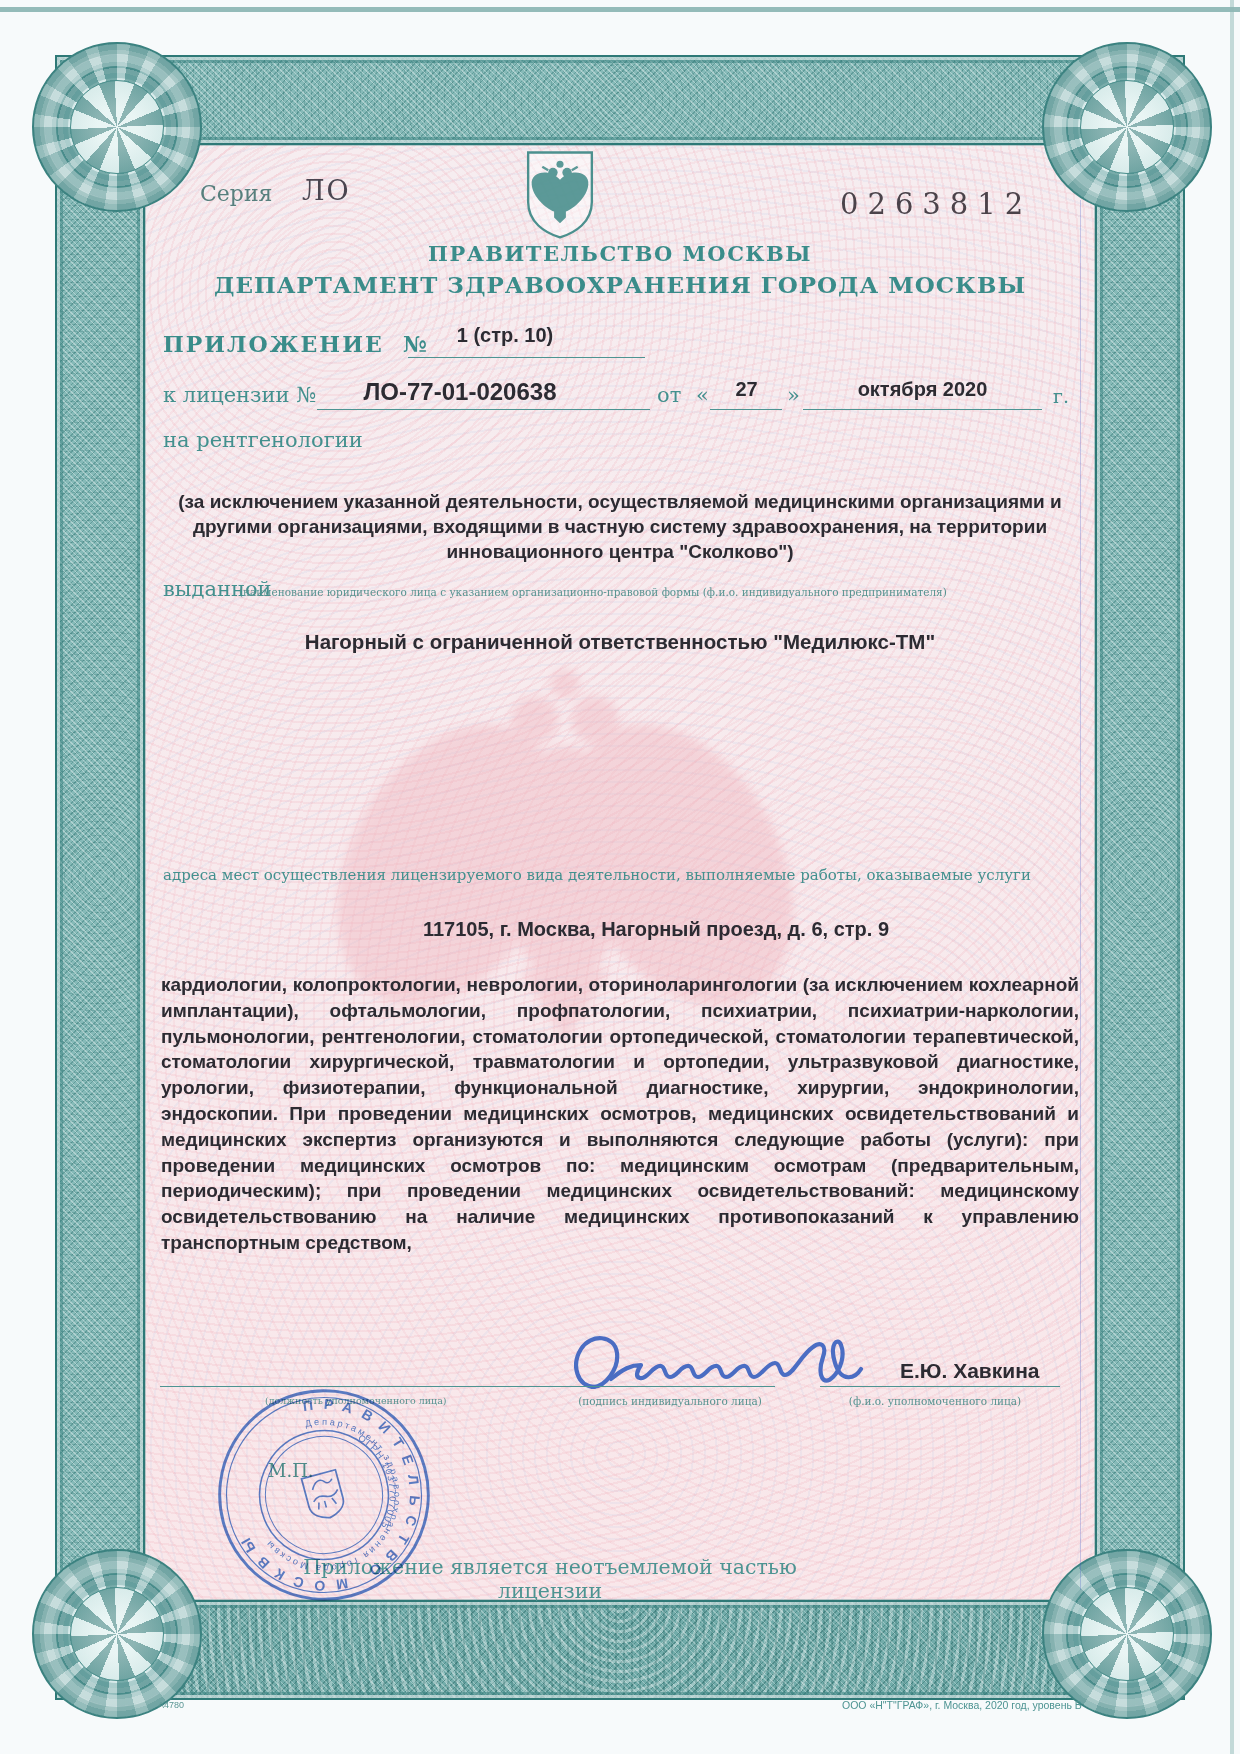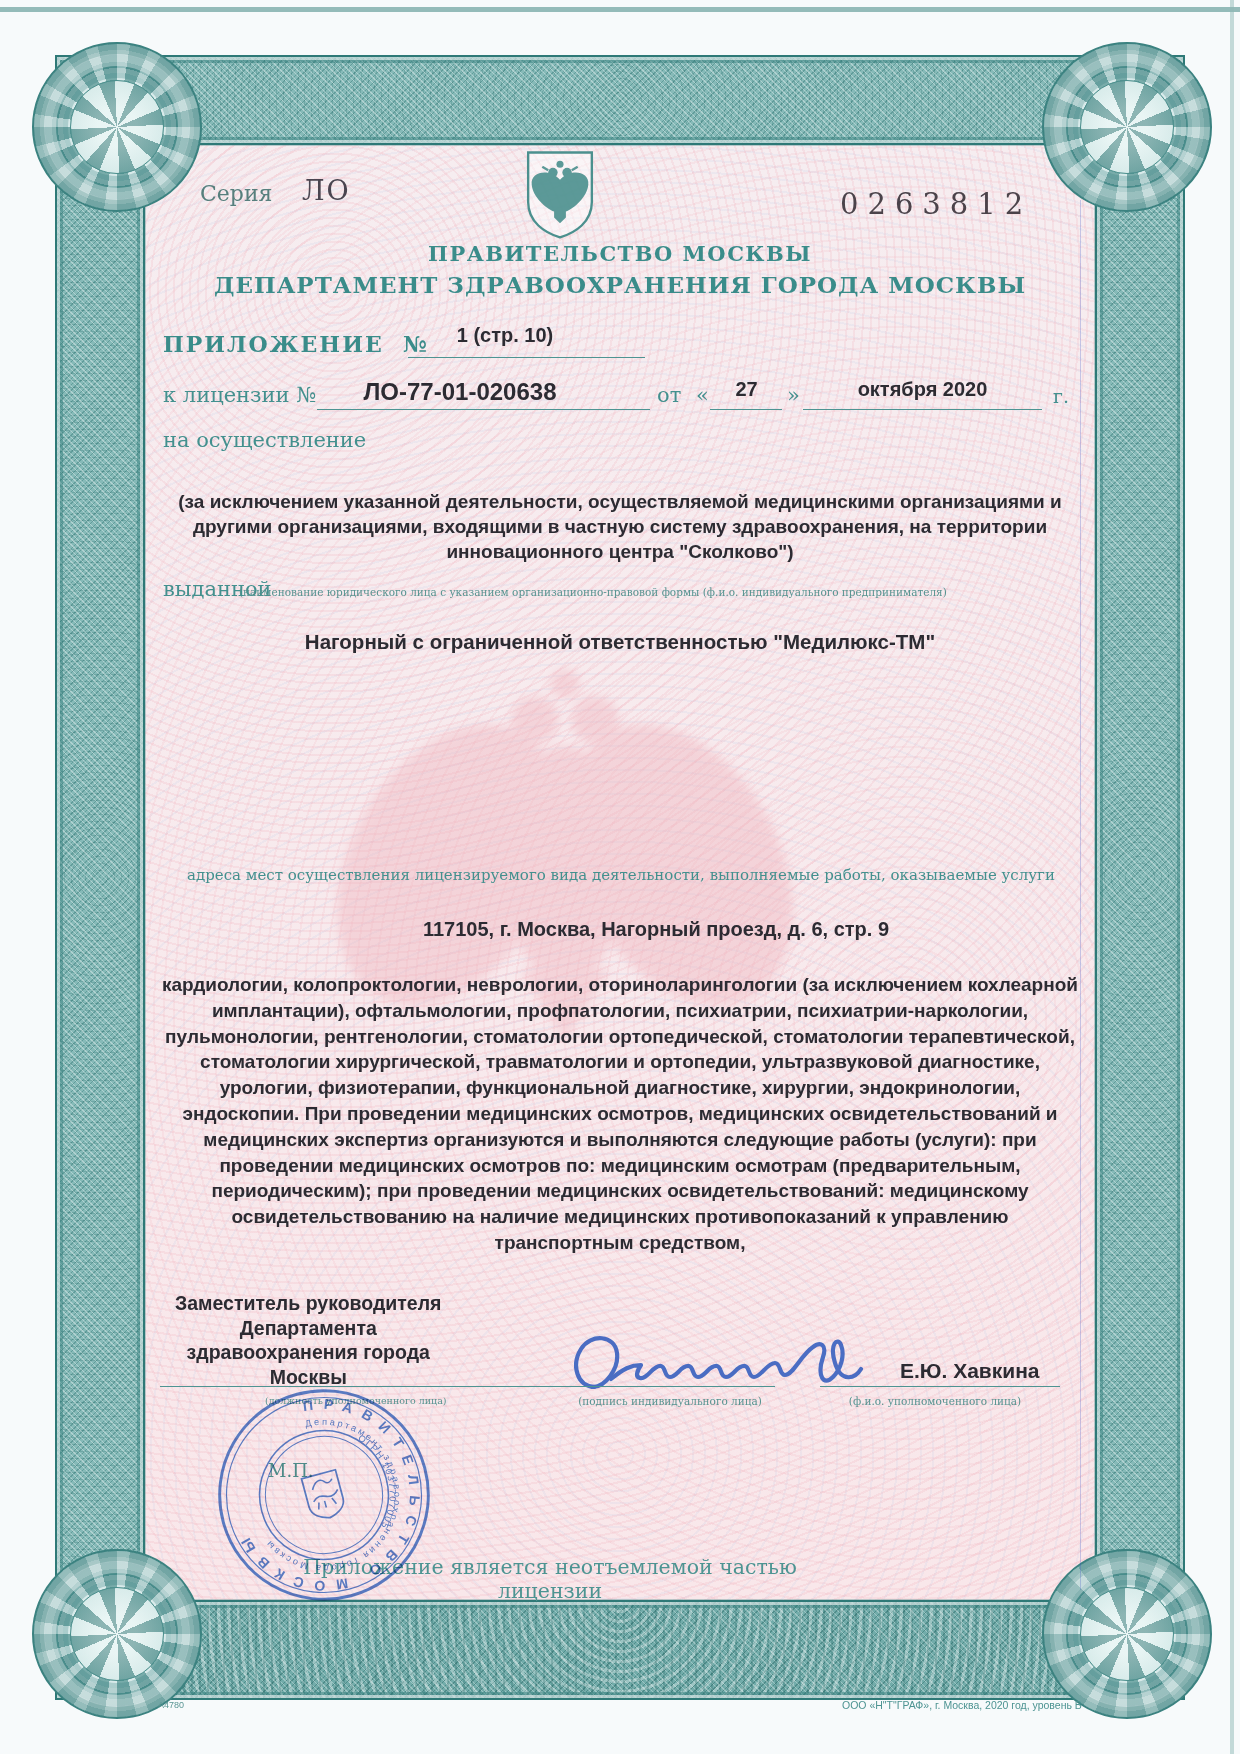--- a/index.html
+++ b/index.html
@@ -40,21 +40,21 @@
   .r-bl{left:32px;top:1549px;} .r-br{left:1042px;top:1549px;}
   
   .paper{position:absolute;left:145px;top:145px;width:950px;height:1455px;z-index:1;
     background-color:#f8ebee;
     background-image:
       repeating-radial-gradient(circle at 20% 10%, rgba(240,170,182,.20) 0 2px, rgba(255,255,255,0) 2px 8px),
       repeating-radial-gradient(circle at 80% 60%, rgba(240,170,182,.16) 0 2px, rgba(255,255,255,0) 2px 10px),
       repeating-radial-gradient(circle at 50% 90%, rgba(150,180,225,.10) 0 2px, rgba(255,255,255,0) 2px 12px),
       linear-gradient(180deg,#f6edf0,#f9e7ea);
     box-shadow: inset 0 0 0 1px rgba(90,150,148,.4);}
-  .paper > div{position:absolute;text-align:center;}
+  .paper > div{position:absolute;}
   
   .t-teal{color:#43908e;font-family:"DejaVu Serif",serif;}
   .t-teal-b{color:#3a8c8a;font-family:"DejaVu Serif",serif;font-weight:bold;}
   .t-ink{color:#2c2b32;font-family:"Liberation Sans",sans-serif;font-weight:bold;}
   .caption{font-size:10.5px;color:#55928f;font-family:"DejaVu Serif",serif;white-space:nowrap;}
   .uline{border-top:1.4px solid #4d9492;height:0;}
   .centered{left:0;width:950px;text-align:center;}
   
   .series-label{left:55px;top:36px;font-size:22px;color:#577f7d;}
   .series-value{left:157px;top:30px;font-size:27px;color:#4a4550;font-family:"DejaVu Serif",serif;letter-spacing:2px;}
@@ -154,21 +154,21 @@
     <div class="lic-line uline"></div>
     <div class="from-label t-teal">от</div>
     <div class="q-open t-teal">«</div>
     <div class="day-value t-ink">27</div>
     <div class="day-line uline"></div>
     <div class="q-close t-teal">»</div>
     <div class="month-value t-ink">октября 2020</div>
     <div class="month-line uline"></div>
     <div class="year-suffix t-teal">г.</div>
 
-    <div class="activity-intro t-teal">на осуществление</div>
+    <div class="activity-intro t-teal">на рентгенологии</div>
     <div class="activity-note t-ink">(за исключением указанной деятельности, осуществляемой медицинскими организациями и другими организациями, входящими в частную систему здравоохранения, на территории инновационного центра "Сколково")</div>
 
     <div class="issued-label t-teal">выданной</div>
     <div class="issued-caption caption">(наименование юридического лица с указанием организационно-правовой формы  (ф.и.о. индивидуального предпринимателя)</div>
     <div class="org centered t-ink">Нагорный с ограниченной ответственностью "Медилюкс-ТМ"</div>
 
     <svg class="watermark" viewBox="0 0 470 430">
       <defs>
           <filter id="wblur" x="-20%" y="-20%" width="140%" height="140%">
             <feGaussianBlur stdDeviation="5"></feGaussianBlur>
@@ -182,24 +182,20 @@
         <circle cx="265" cy="70" r="24"></circle>
         <circle cx="235" cy="34" r="15"></circle>
         <path d="M190 320 h90 l-45 70 z"></path>
       </g>
     </svg>
 
     <div class="addr-label t-teal">адреса мест осуществления лицензируемого вида деятельности, выполняемые работы, оказываемые услуги</div>
     <div class="addr-value centered t-ink">117105, г. Москва, Нагорный проезд, д. 6, стр. 9</div>
     <div class="works t-ink">кардиологии, колопроктологии, неврологии, оториноларингологии (за исключением кохлеарной имплантации), офтальмологии, профпатологии, психиатрии, психиатрии-наркологии, пульмонологии, рентгенологии, стоматологии ортопедической, стоматологии терапевтической, стоматологии хирургической, травматологии и ортопедии, ультразвуковой диагностике, урологии, физиотерапии, функциональной диагностике, хирургии, эндокринологии, эндоскопии. При проведении медицинских осмотров, медицинских освидетельствований и медицинских экспертиз организуются и выполняются следующие работы (услуги): при проведении медицинских осмотров по: медицинским осмотрам (предварительным, периодическим); при проведении медицинских освидетельствований: медицинскому освидетельствованию на наличие медицинских противопоказаний к управлению транспортным средством,</div>
 
-    <div class="signer-title t-ink">Заместитель руководителя
-Департамента
-здравоохранения города
-Москвы</div>
 
     <svg class="sig-svg" viewBox="0 0 300 80">
       <g stroke="#3c63c0" stroke-width="4.2" fill="none" stroke-linecap="round" stroke-linejoin="round" opacity=".92">
         <path d="M30 62 C12 62 6 40 16 24 C26 8 50 10 52 28 C54 44 40 62 28 62"></path>
         <path d="M46 54 C58 44 66 40 76 40 C72 46 70 52 75 53 C82 55 88 40 96 41 C101 42 99 52 105 52 C112 52 116 40 124 41 C129 42 127 52 133 52 C140 52 144 40 152 41 C157 42 155 52 161 52 C168 52 172 40 180 41 C185 42 183 52 189 52 C196 52 202 38 210 38 C216 38 214 50 220 50 C228 50 236 30 248 22 C256 16 262 20 258 32 C252 50 258 62 268 52 C276 44 280 30 276 20 C273 12 264 18 270 38 C276 58 290 54 296 44"></path>
       </g>
     </svg>
 
     <div class="signer-name t-ink">Е.Ю. Хавкина</div>
 

